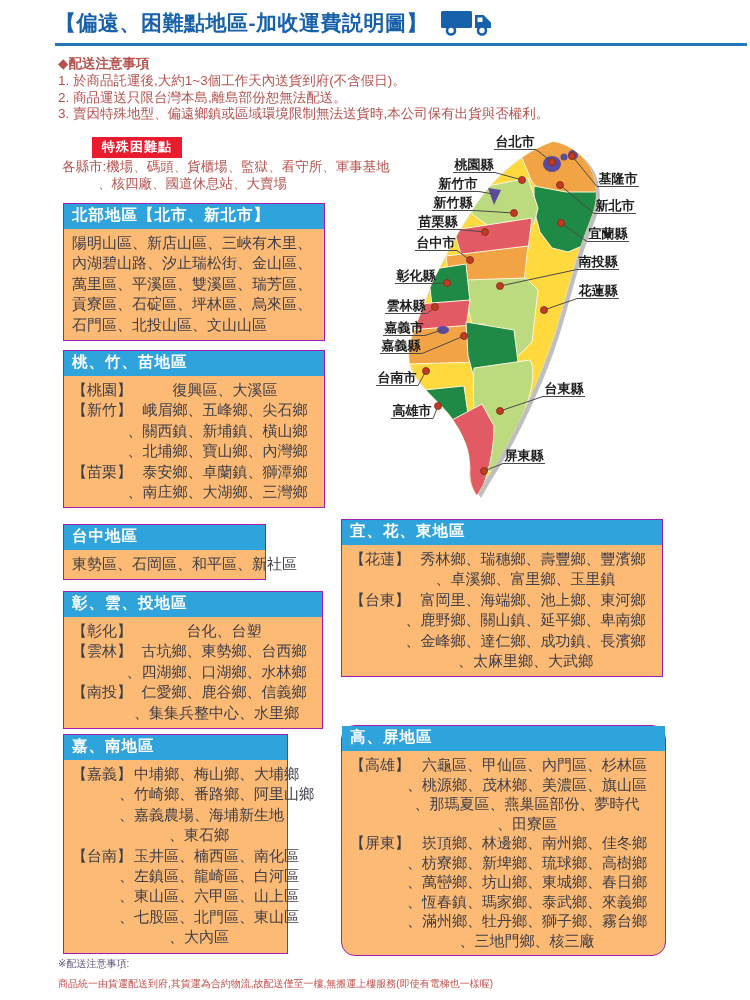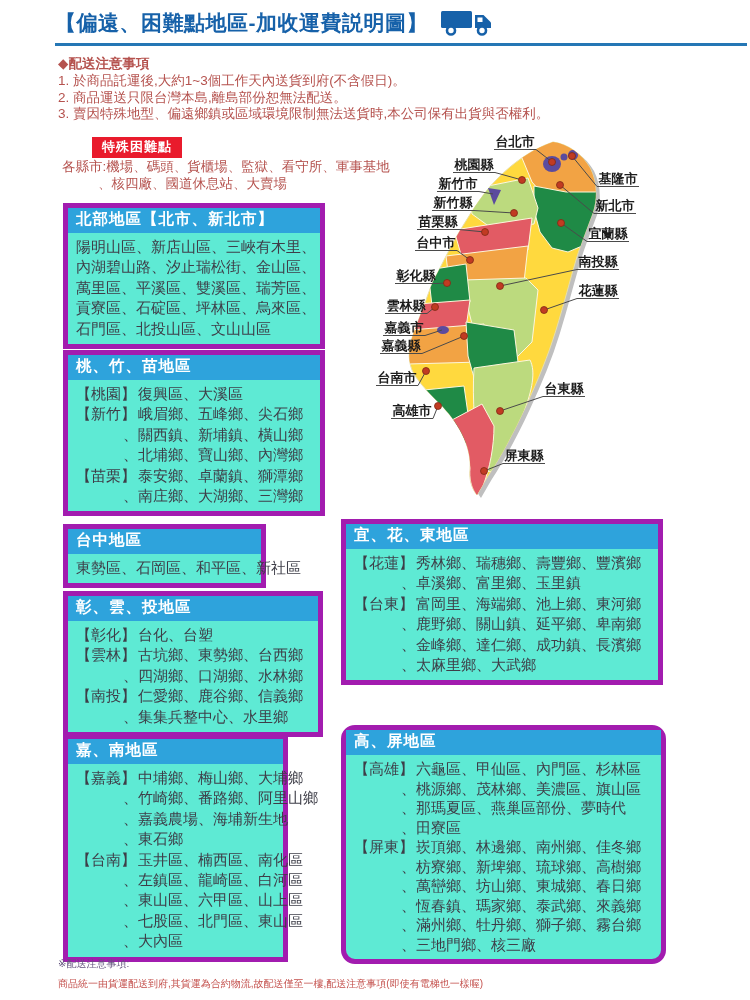--- a/index.html
+++ b/index.html
@@ -11,28 +11,28 @@
   .title-text{color:#1661A9;font-size:21px;font-weight:bold;letter-spacing:.5px;white-space:nowrap;}
   
   .notes{position:absolute;left:58px;top:56px;color:#B5524E;font-size:13.5px;line-height:16.8px;}
   .notes .heading{font-weight:bold;}
   
   .special-badge{position:absolute;left:62px;top:137px;background:#E91B2C;color:#fff;
                  font-size:13px;font-weight:bold;padding:1px 10px 2px;letter-spacing:1px;margin-left:30px;}
   .special-lines{position:absolute;left:62px;top:158px;color:#B5524E;font-size:13.5px;line-height:17px;}
   .special-lines .l2{padding-left:36px;}
   
-  .box{position:absolute;border:5px solid #a21caf;background:#5eead4;box-sizing:border-box;}
+  .box{position:absolute;border:1px solid #a21caf;background:#fdba74;box-sizing:border-box;}
   .box-header{background:#2EA3DC;color:#fff;font-weight:bold;font-size:15.5px;
               padding:1px 8px 3px;letter-spacing:1px;}
   .box-body{padding:4px 8px 5px;font-size:15px;color:#3E3E48;line-height:1.36;}
   .box-body.tight{line-height:1.30;}
   .entry{display:flex;}
   .prefix{flex:0 0 62px;white-space:nowrap;}
-  .elines{flex:1;min-width:0;}
+  .elines{flex:1;min-width:0;text-align:center;}
   .bline{white-space:nowrap;}
   .hang{margin-left:-15px;}
   
   .map-svg{position:absolute;left:368px;top:128px;}
   .map-label{font-size:13px;font-weight:bold;fill:#1C1C1C;}
   
   .footer{position:absolute;left:58px;top:954px;font-size:10px;line-height:20px;}
   .footer .fh{color:#63537E;}
   .footer .ft{color:#C4504C;}
 </style>
@@ -285,16 +285,16 @@
       <polyline points="217,268.5 175,268.5 132,283" fill="none" stroke="#4A4A4A" stroke-width="1"></polyline>
       <circle cx="132" cy="283" r="3.5" fill="#C13B22" stroke="#7E2A14" stroke-width="0.8"></circle>
       <text x="196" y="264.5" text-anchor="middle" class="map-label">台東縣</text>
       <polyline points="177,335.5 135,335.5 116,343" fill="none" stroke="#4A4A4A" stroke-width="1"></polyline>
       <circle cx="116" cy="343" r="3.5" fill="#C13B22" stroke="#7E2A14" stroke-width="0.8"></circle>
       <text x="156" y="331.5" text-anchor="middle" class="map-label">屏東縣</text>
     </svg>
 
   <div class="footer">
     <div class="fh">※配送注意事項:</div>
-    <div class="ft">商品統一由貨運配送到府,其貨運為合約物流,故配送僅至一樓,配送注意事項(即使有電梯也一樣喔)</div>
+    <div class="ft">商品統一由貨運配送到府,其貨運為合約物流,故配送僅至一樓,無搬運上樓服務(即使有電梯也一樣喔)</div>
   </div>
 
 </div>
 
 </body></html>

